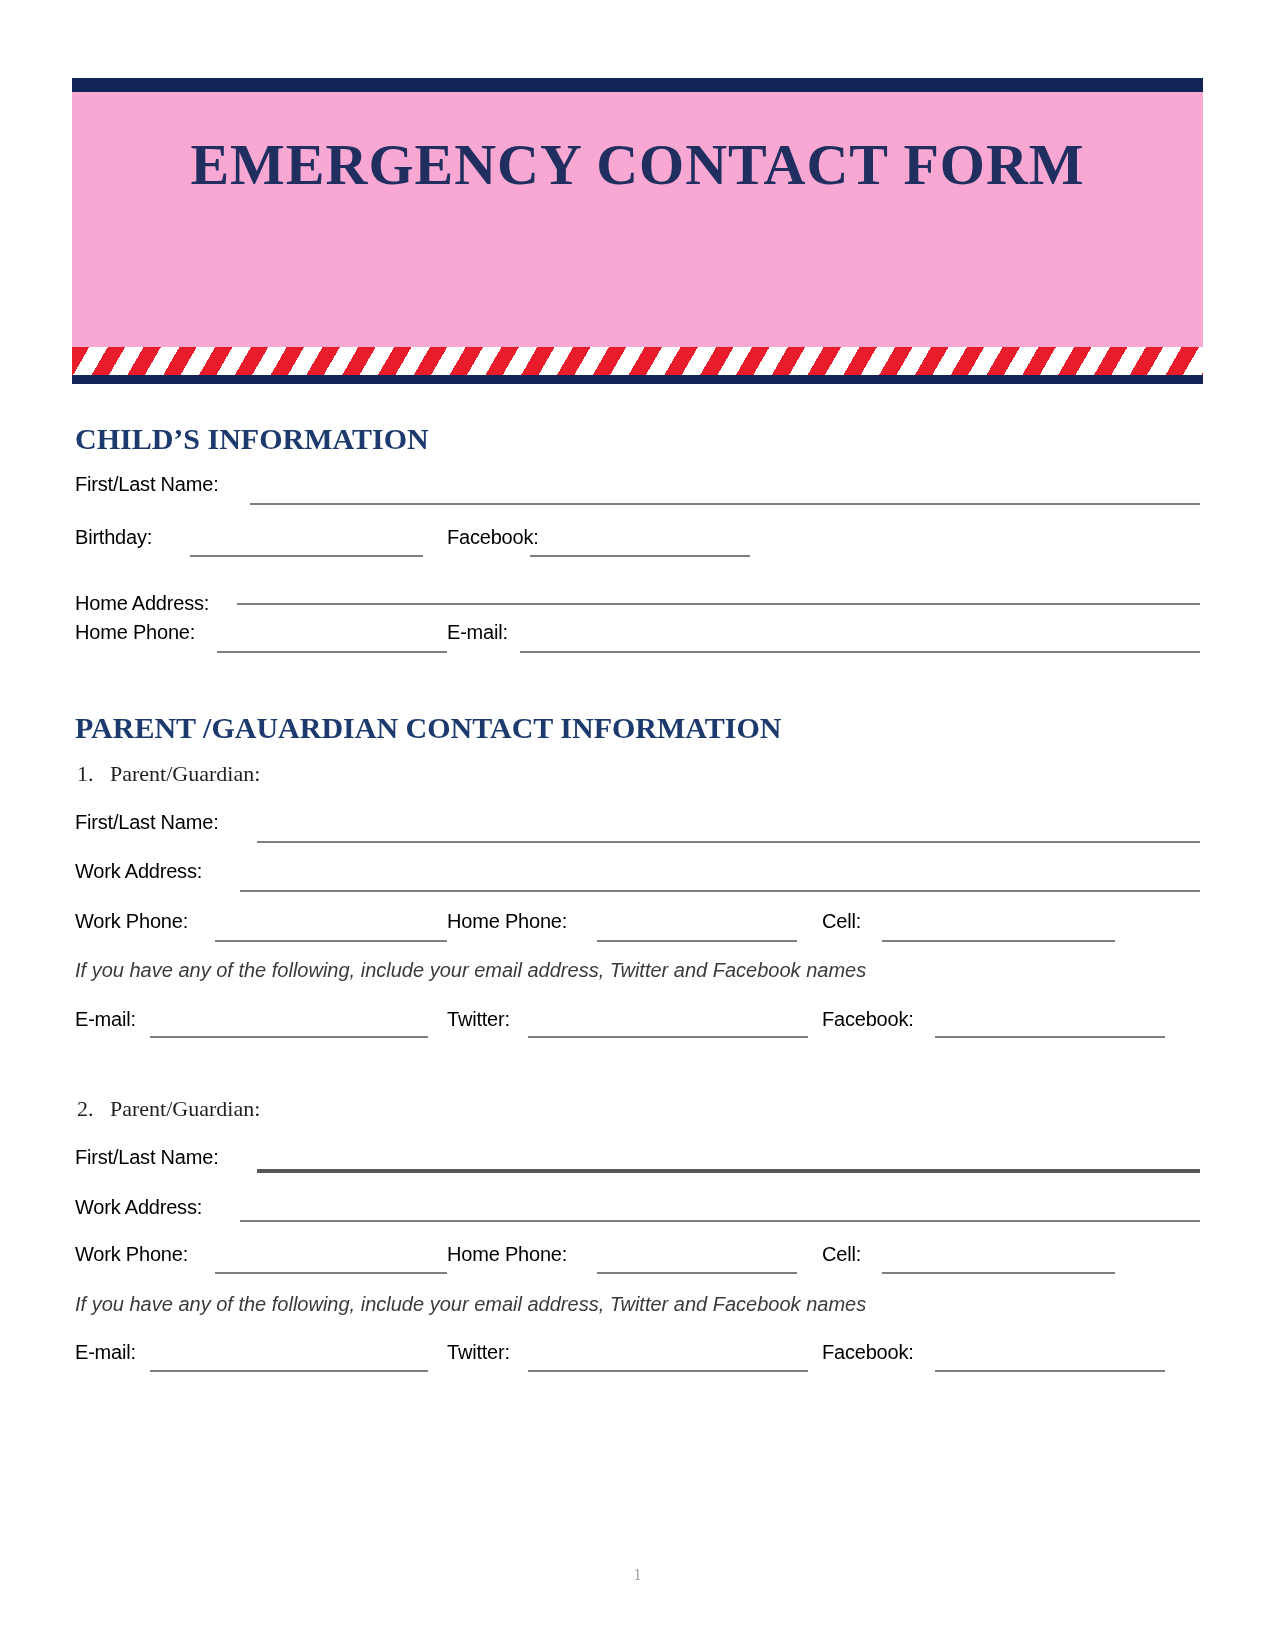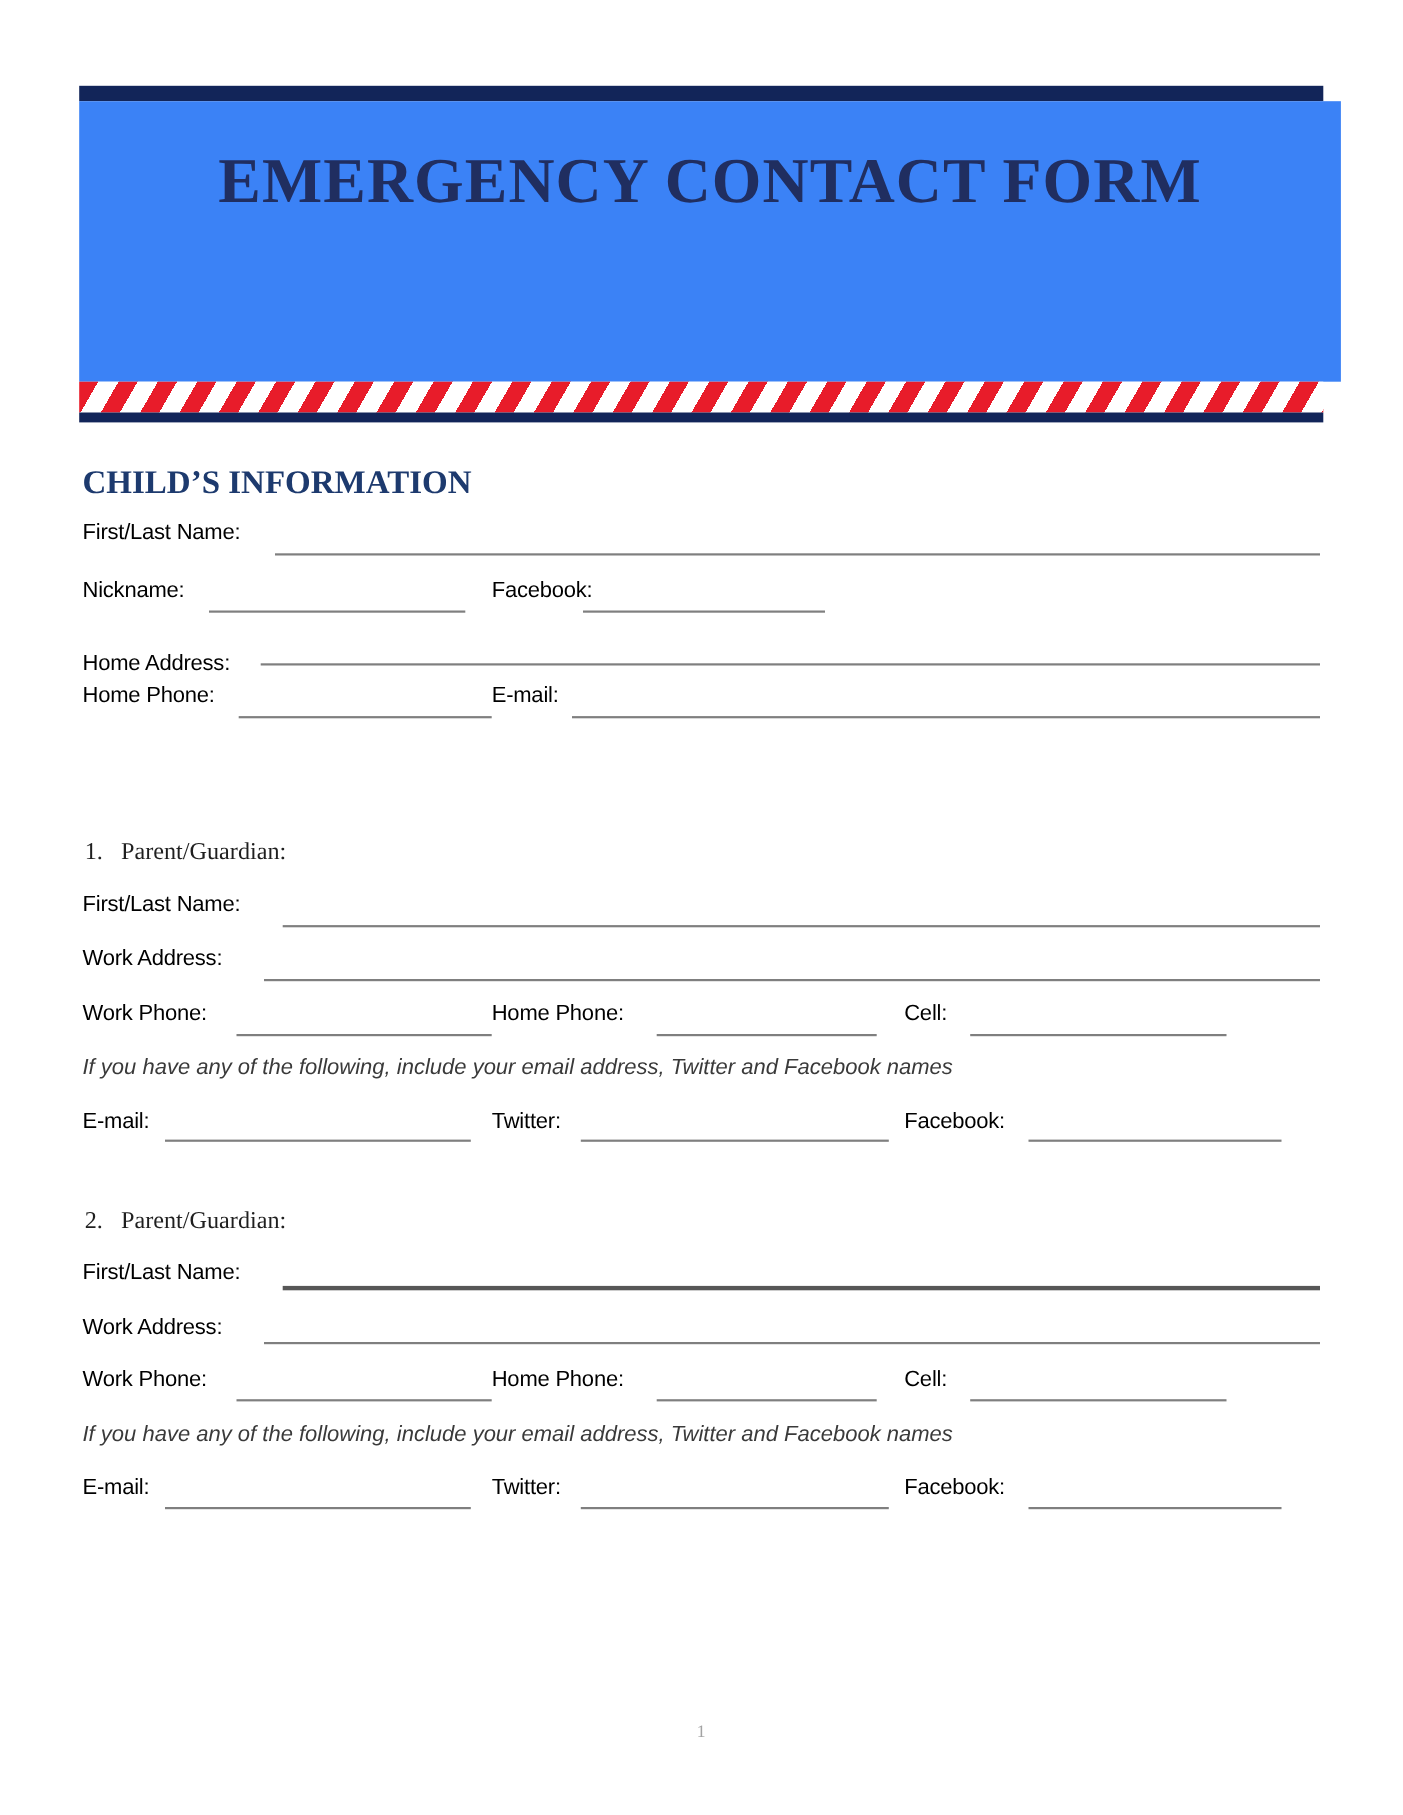--- a/index.html
+++ b/index.html
@@ -1,21 +1,21 @@
 <!DOCTYPE html>
 <html><head>
 <meta charset="utf-8">
 <style>
   html,body{margin:0;padding:0;background:#ffffff;}
   .page{position:relative;width:1275px;height:1650px;background:#ffffff;overflow:hidden;
         font-family:"Liberation Sans",sans-serif;}
   .bar{position:absolute;left:72px;width:1131px;background:#122559;}
   .bar.top{top:78px;height:14px;}
   .bar.bottom{top:375px;height:9px;}
-  .panel{position:absolute;left:72px;top:92px;width:1131px;height:255px;background:#3b82f6;padding-left:16px;}
+  .panel{position:absolute;left:72px;top:92px;width:1131px;height:255px;background:#f9a8d4;}
   .title{position:absolute;left:0;top:38px;width:100%;margin:0;text-align:center;
          font-family:"Liberation Serif",serif;font-weight:bold;font-size:58px;line-height:1.2;
          color:#202e60;letter-spacing:1px;}
   .subtitle{position:absolute;left:0;top:120px;width:100%;margin:0;text-align:center;
             font-family:"Liberation Serif",serif;font-size:27px;line-height:38px;color:#31393c;}
   .stripes{position:absolute;left:72px;top:347px;width:1131px;height:28px;
            background:repeating-linear-gradient(120deg,#e81c2a 0 15px,#ffffff 15px 31px);}
   .h2{position:absolute;margin:0;font-family:"Liberation Serif",serif;font-weight:bold;
       font-size:30px;line-height:1;color:#1d3a6e;white-space:nowrap;}
   .label{position:absolute;font-size:20px;line-height:22px;color:#000000;white-space:nowrap;
@@ -39,33 +39,34 @@
     <h1 class="title">EMERGENCY CONTACT FORM</h1>
   </div>
   <div class="stripes"></div>
   <div class="bar bottom"></div>
 
   <h2 class="h2" style="left:75px;top:424px;">CHILD’S INFORMATION</h2>
 
   <span class="label" style="left:75px;top:473px;">First/Last Name:</span>
   <div class="fline" style="left:250px;top:503px;width:950px;"></div>
 
-  <span class="label" style="left:75px;top:526px;">Nickname:</span>
+  <span class="label" style="left:75px;top:526px;">Birthday:</span>
   <div class="fline" style="left:190px;top:555px;width:233px;"></div>
   <span class="label" style="left:447px;top:526px;">Facebook:</span>
   <div class="fline" style="left:530px;top:555px;width:220px;"></div>
 
   <span class="label" style="left:75px;top:592px;">Home Address:</span>
   <div class="fline" style="left:237px;top:603px;width:963px;"></div>
 
   <span class="label" style="left:75px;top:621px;">Home Phone:</span>
   <div class="fline" style="left:217px;top:651px;width:230px;"></div>
   <span class="label" style="left:447px;top:621px;">E-mail:</span>
   <div class="fline" style="left:520px;top:651px;width:680px;"></div>
 
+  <h2 class="h2" style="left:75px;top:713px;">PARENT /GAUARDIAN CONTACT INFORMATION</h2>
 
   <div class="serifitem" style="left:77px;top:762px;">
     <span class="num">1.</span>
     <span>Parent/Guardian:</span>
   </div>
 
   <span class="label" style="left:75px;top:811px;">First/Last Name:</span>
   <div class="fline" style="left:257px;top:841px;width:943px;"></div>
 
   <span class="label" style="left:75px;top:860px;">Work Address:</span>

